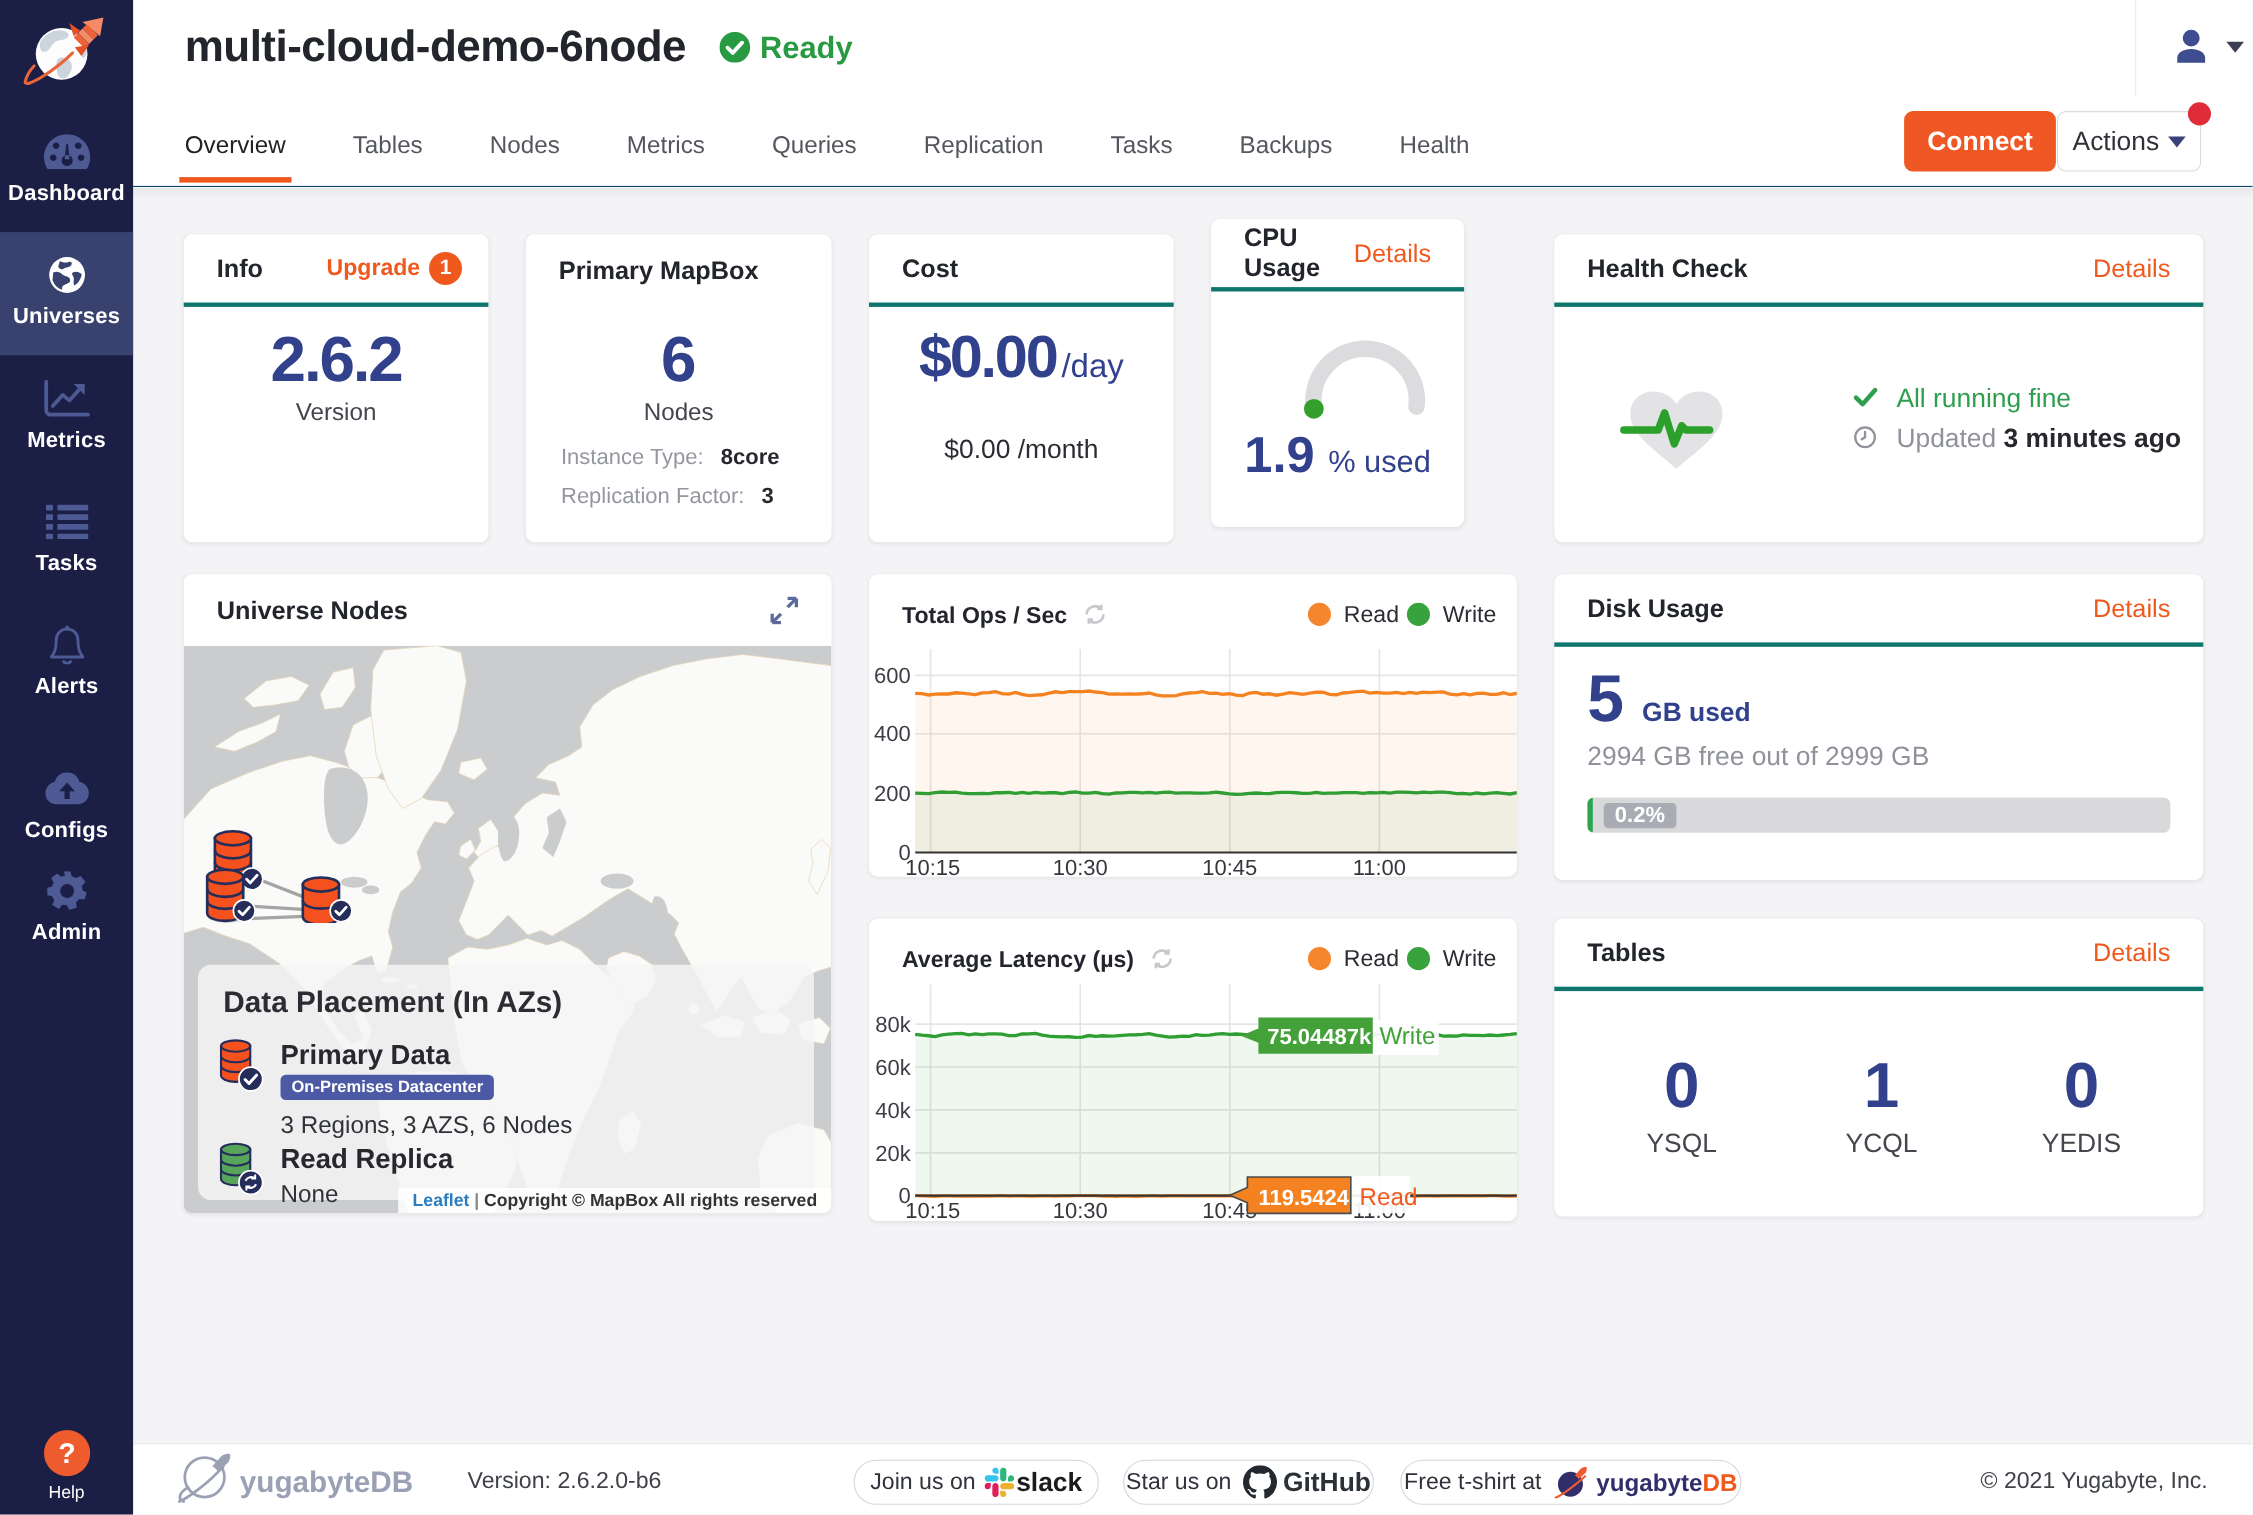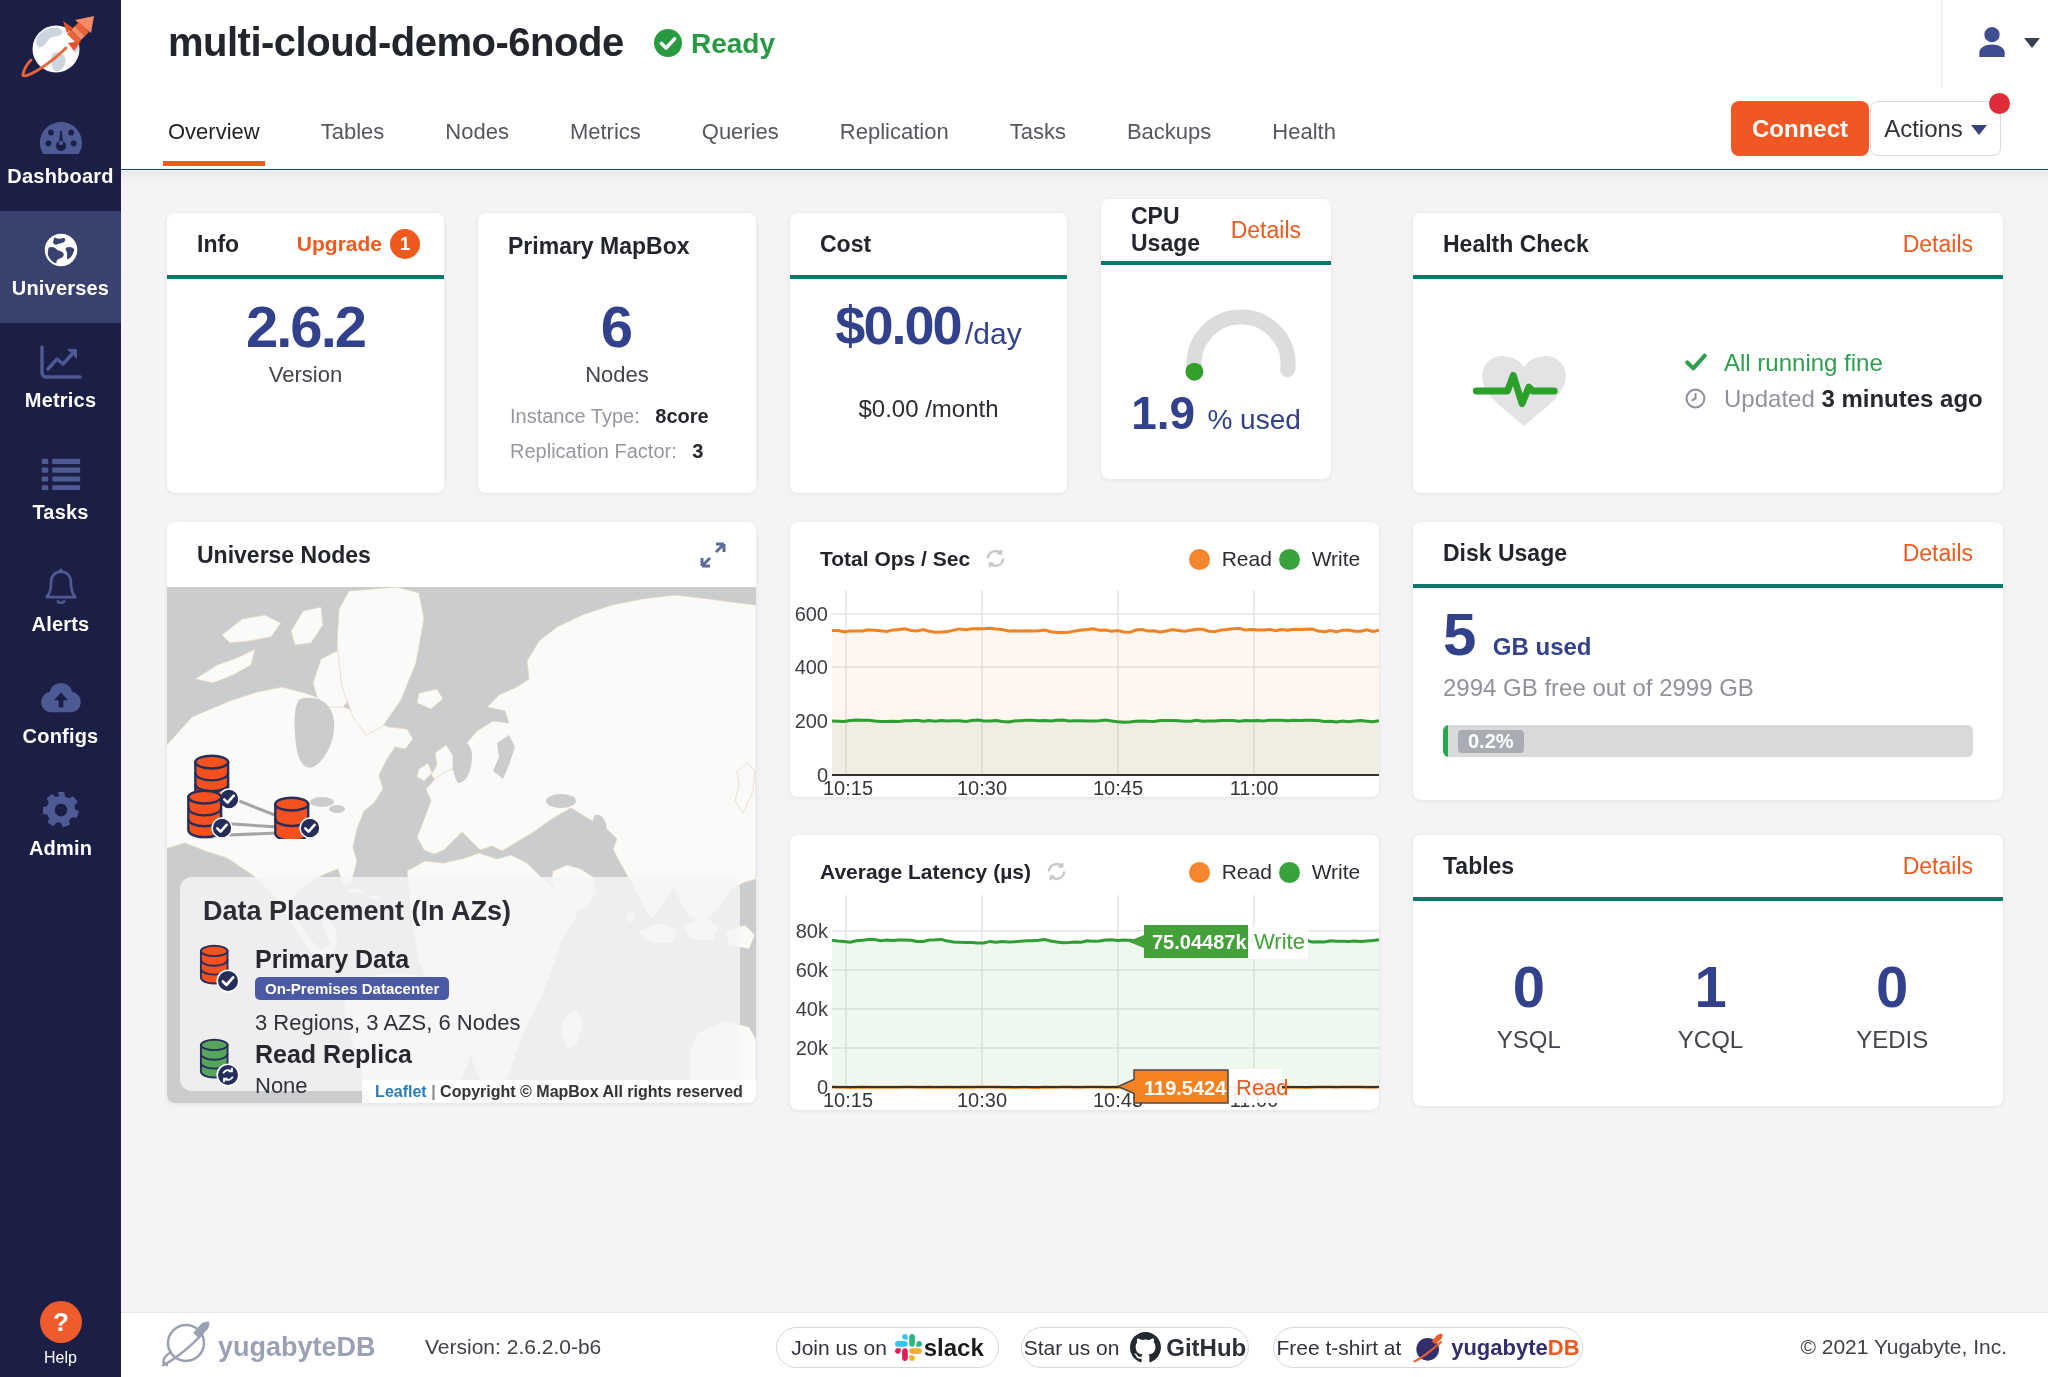--- a/index.html
+++ b/index.html
@@ -520,21 +520,21 @@
           <svg width="34" height="36" viewBox="0 0 38 40">
             <g fill="none" stroke="#4d5a93" stroke-width="3">
               <path d="M19 4 a 11 11 0 0 1 11 11 c0 9 1.5 13 4 16 l1 1.5 h-32 l1 -1.5 c2.5 -3 4 -7 4 -16 a 11 11 0 0 1 11 -11 z" stroke-linejoin="round"></path>
               <path d="M19 4 v-1.5" stroke-linecap="round" stroke-width="4"></path>
               <path d="M15 36 a 4.2 4.2 0 0 0 8 0"></path>
             </g>
           </svg>
         </div>
       <div class="nlabel">Alerts</div>
     </div>
-    <div class="nav-item" style="top:659px;">
+    <div class="nav-item" style="top:678px;">
       <div class="nicon">
           <svg width="40" height="30" viewBox="0 0 50 38">
             <path class="ic" d="M25 0 c7 0 13 5 14 11 c6 1 11 6 11 13 c0 8 -6 13 -13 13 h-24 c-7 0 -13 -5 -13 -13 c0 -6 5 -12 11 -13 c1 -6 7 -11 14 -11 z M25 12 l-9 10 h6 v9 h6 v-9 h6 z" fill-rule="evenodd"></path>
           </svg>
         </div>
       <div class="nlabel">Configs</div>
     </div>
     <div class="nav-item" style="top:771px;">
       <div class="nicon">
           <svg width="36" height="36" viewBox="0 0 46 46">

